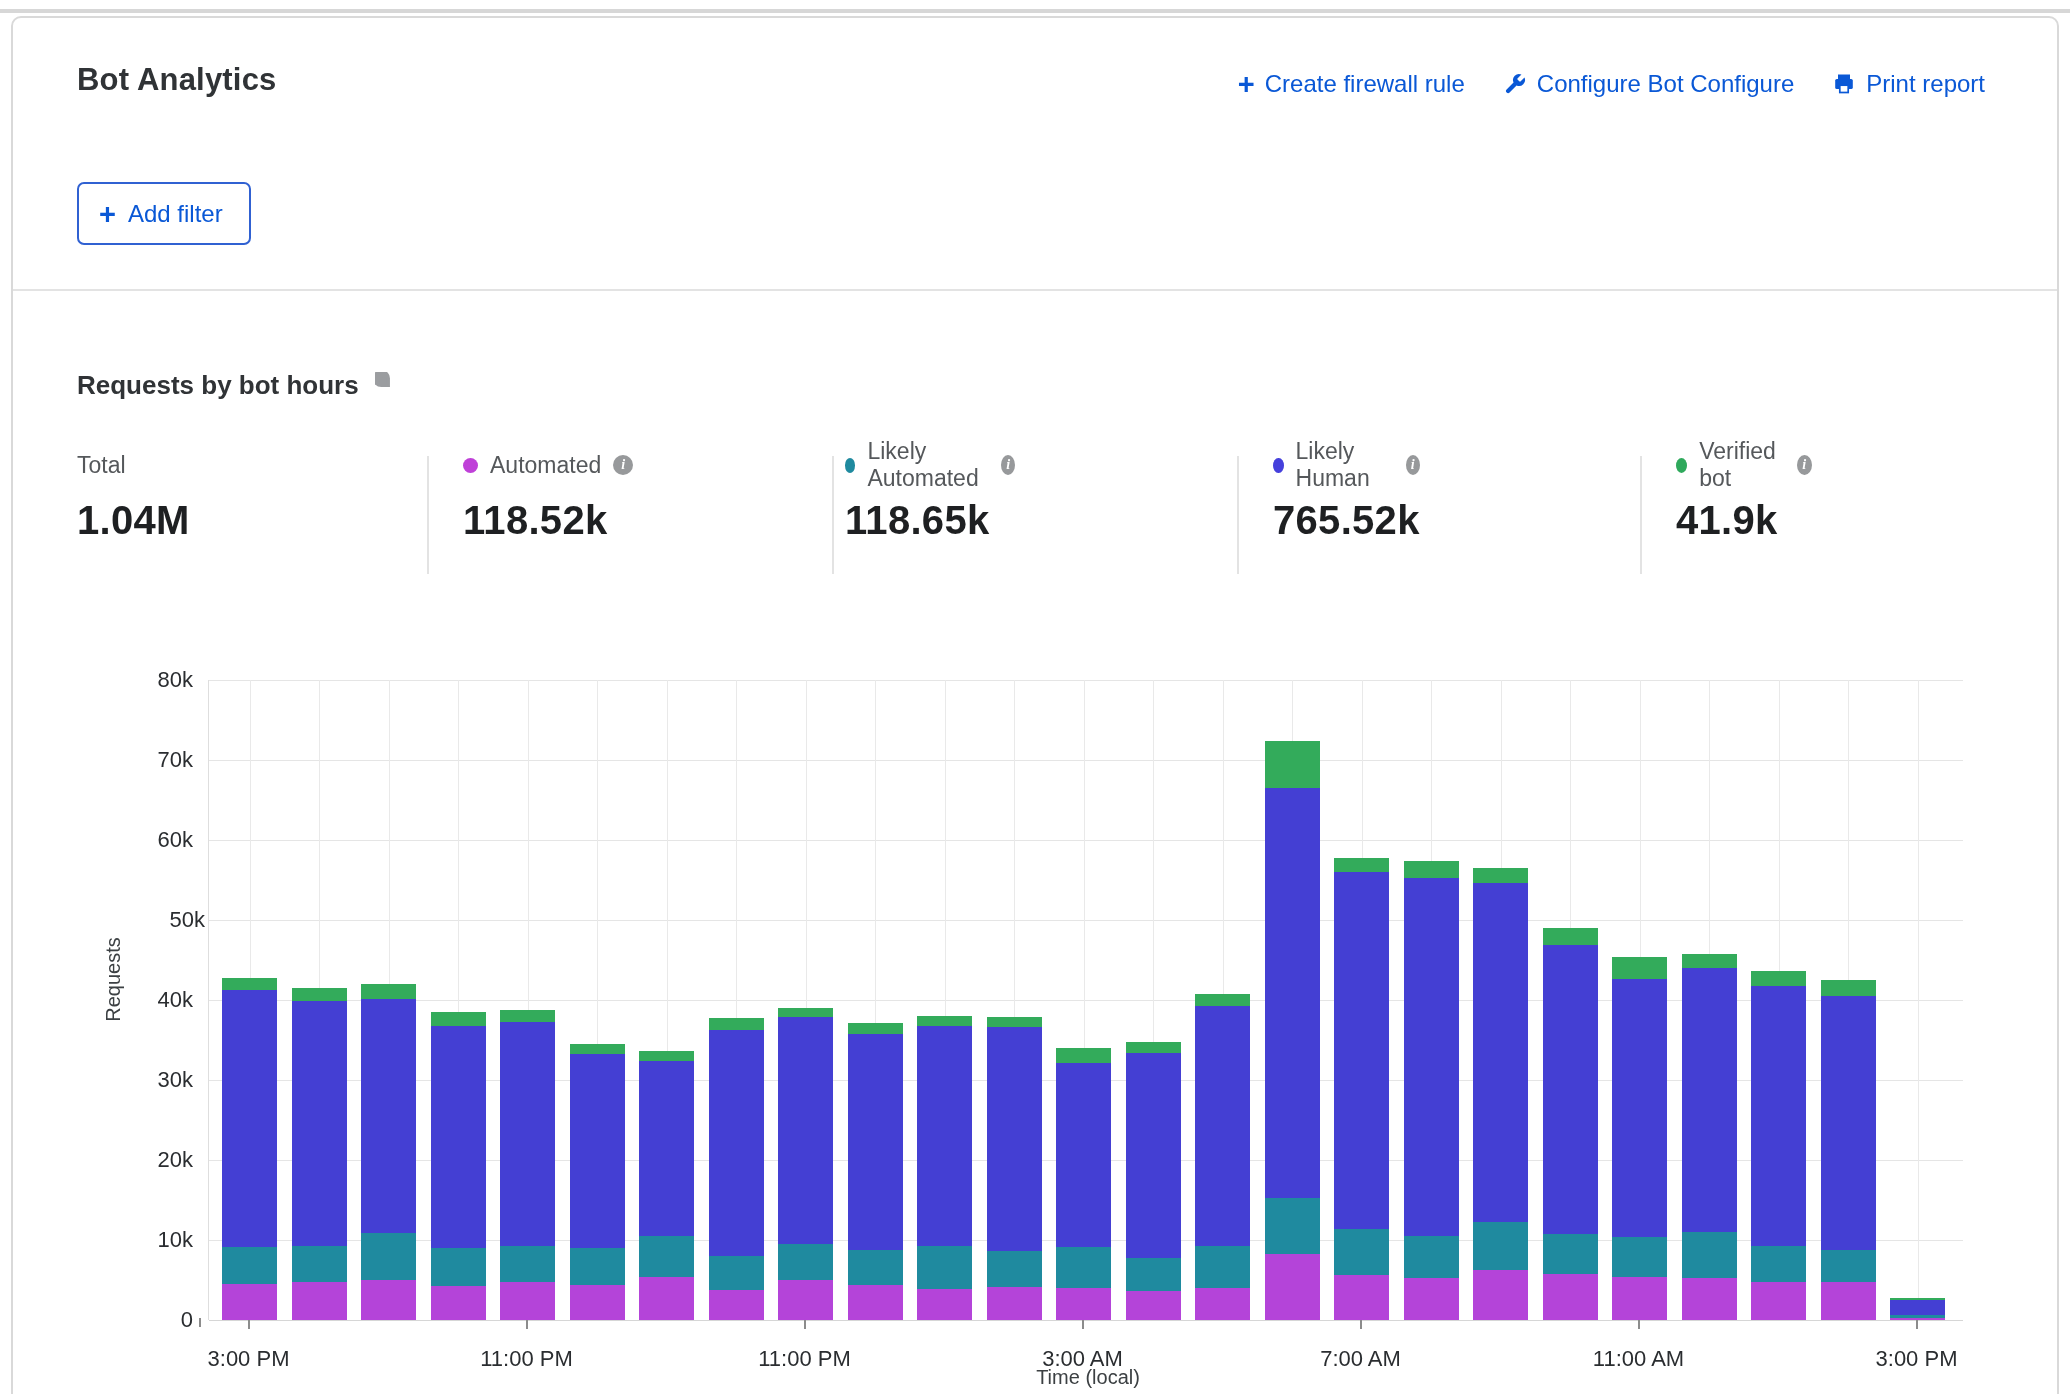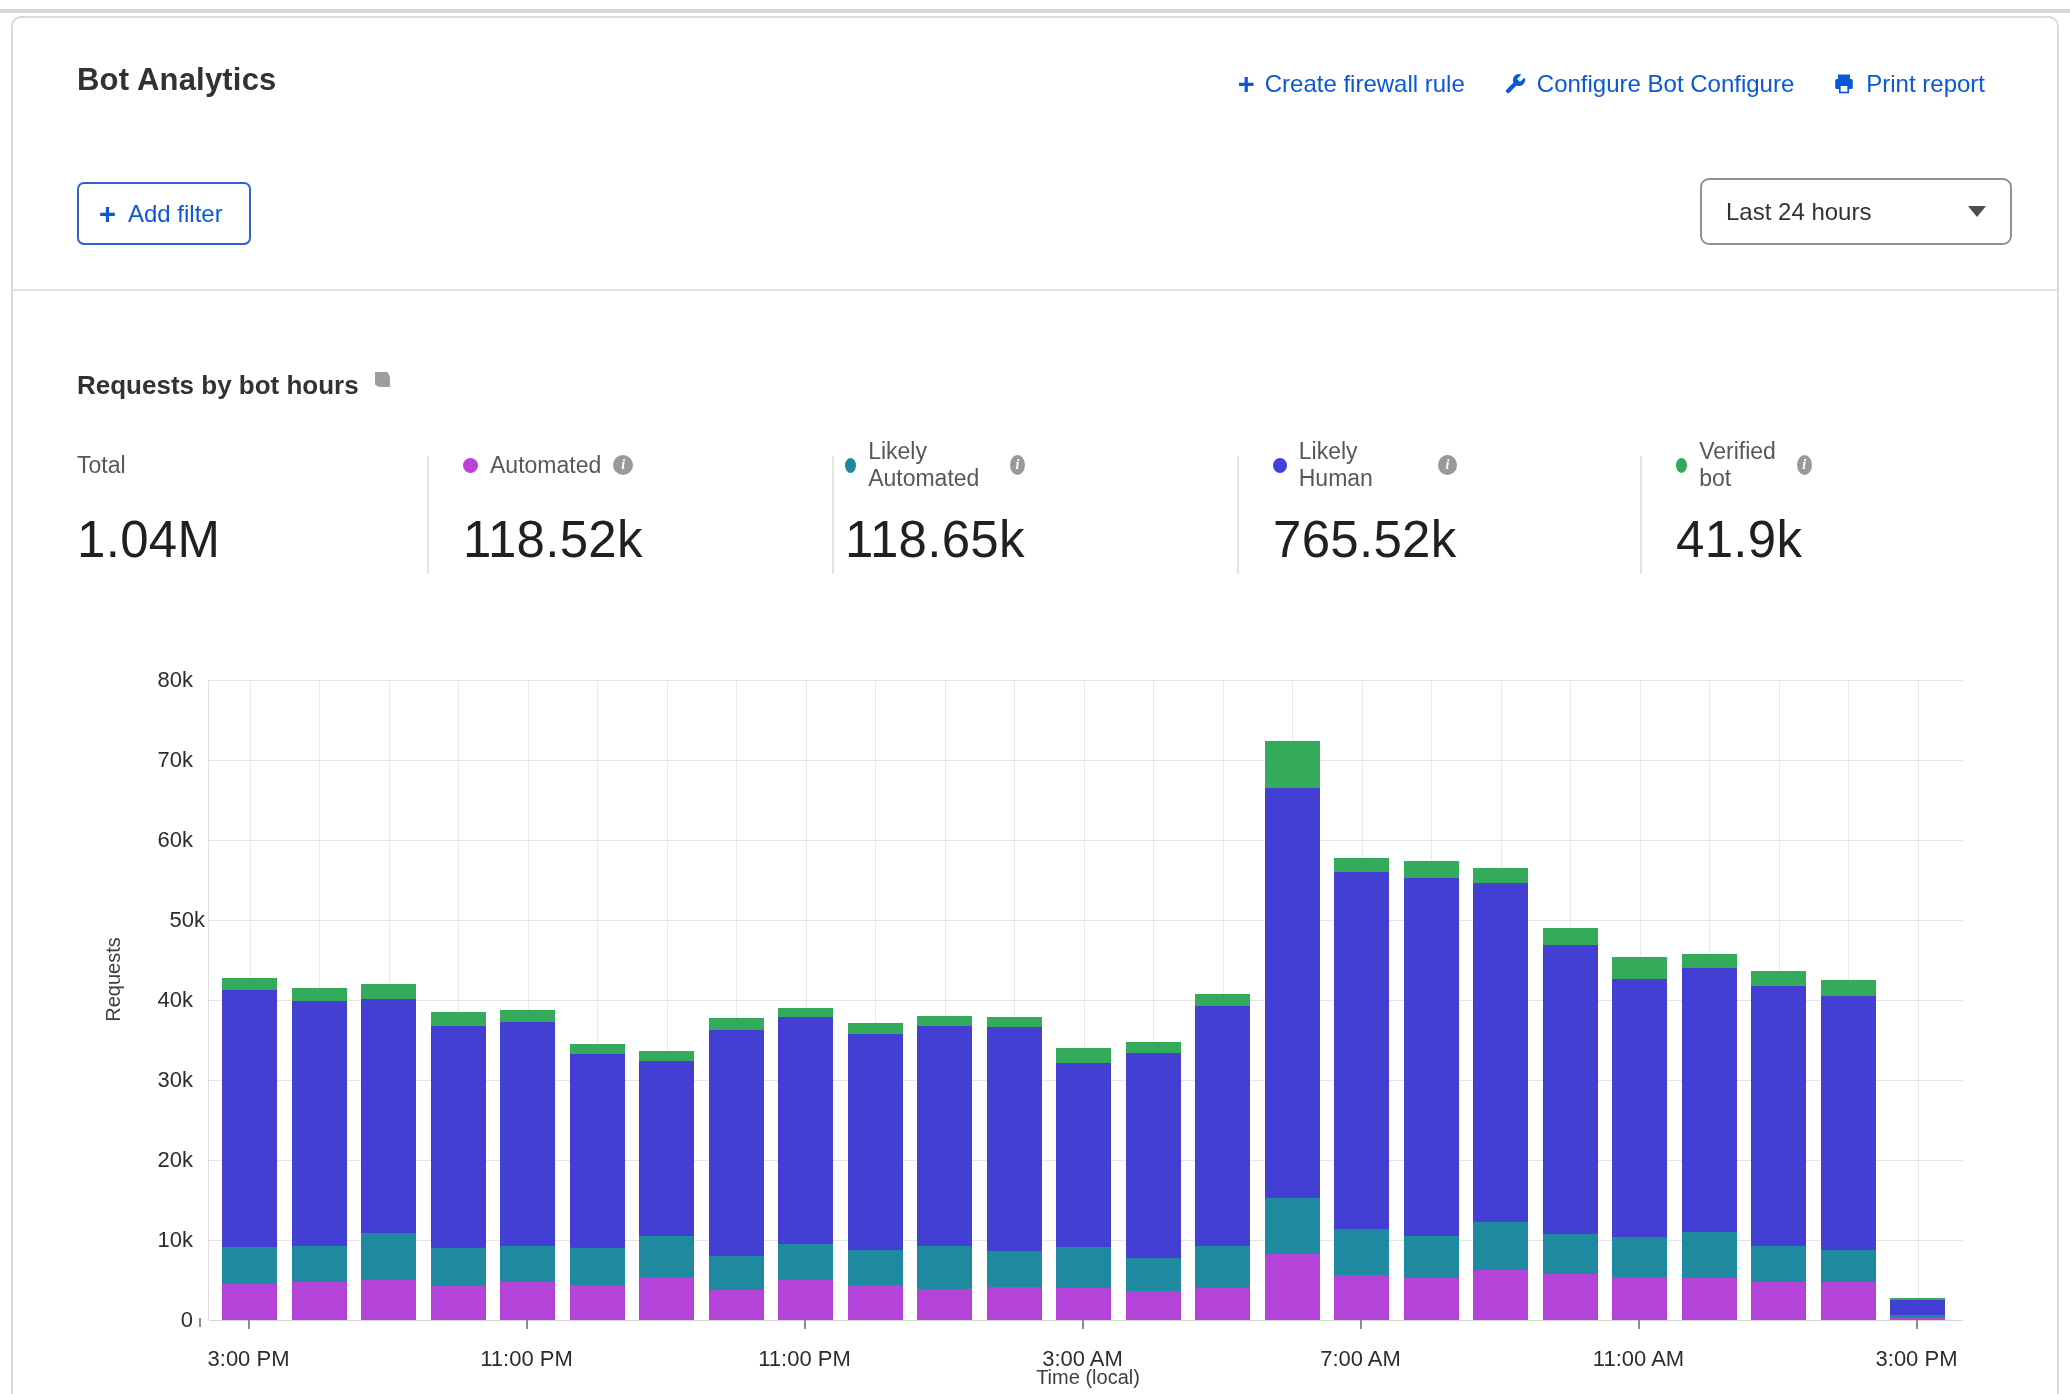--- a/index.html
+++ b/index.html
@@ -24,21 +24,21 @@
   .section-title-row { position:absolute; left:64px; top:352px; display:flex; align-items:center; gap:16px; }
   .section-title { font-size:26px; font-weight:700; color:#303336; }
   .stats-row { position:absolute; left:0; top:0; }
   .stat-col { position:absolute; top:432px; }
   .stat-label-row { display:flex; align-items:center; gap:12px; height:30px; }
   .stat-label { font-size:23px; color:#55585b; }
   .dot { width:15px; height:15px; border-radius:50%; }
   .info-icon { width:20px; height:20px; border-radius:50%; background:#97999b; color:#fff;
       font-size:14px; font-weight:700; display:inline-flex; align-items:center; justify-content:center;
       font-family:"Liberation Serif", serif; font-style:italic; cursor:pointer; }
-  .stat-value { margin-top:30px; font-size:51px; font-weight:400; color:#1e2022; letter-spacing:.3px; }
+  .stat-value { margin-top:18px; font-size:40px; font-weight:700; color:#1e2022; letter-spacing:.3px; }
   .stat-divider { position:absolute; top:438px; width:2px; height:118px; background:#e3e3e3; }
   
   #plot { position:absolute; left:195px; top:662px; width:1755px; height:640px;
           border-left:1px solid #dedede; }
   .hgrid { position:absolute; left:0; width:100%; height:1px; background:#e5e5e5; }
   .vgrid { position:absolute; top:0; width:1px; height:100%; background:#e9e9e9; }
   .bar { position:absolute; bottom:0; display:flex; flex-direction:column-reverse; cursor:pointer; }
   .bar div { width:100%; }
   .ylab { position:absolute; width:80px; text-align:right; font-size:22px; color:#2a2d30; }
   .xlab { position:absolute; font-size:22px; color:#2a2d30; white-space:nowrap; transform:translateX(-50%); }
@@ -78,24 +78,20 @@
         </span>
         <span>Print report</span>
       </a>
     </div>
 
     <button class="btn-add-filter">
       <span class="plus-glyph">+</span>
       <span>Add filter</span>
     </button>
 
-    <div class="select">
-      <span>Last 24 hours</span>
-      <span class="caret"></span>
-    </div>
 
     <div class="header-divider"></div>
 
     <div class="section-title-row">
       <span class="section-title">Requests by bot hours</span>
       <span style="display:inline-flex;">
         <svg width="27" height="27" viewBox="0 0 28 28">
           <path fill="#9b9da0" d="M15.5 15.5 L6.5 15.5 A9 9 0 1 1 15.5 6.5 Z"></path>
           <path fill="#9b9da0" d="M12 12 L4.8 12 A7.2 7.2 0 0 1 12 4.8 Z"></path>
         </svg>

